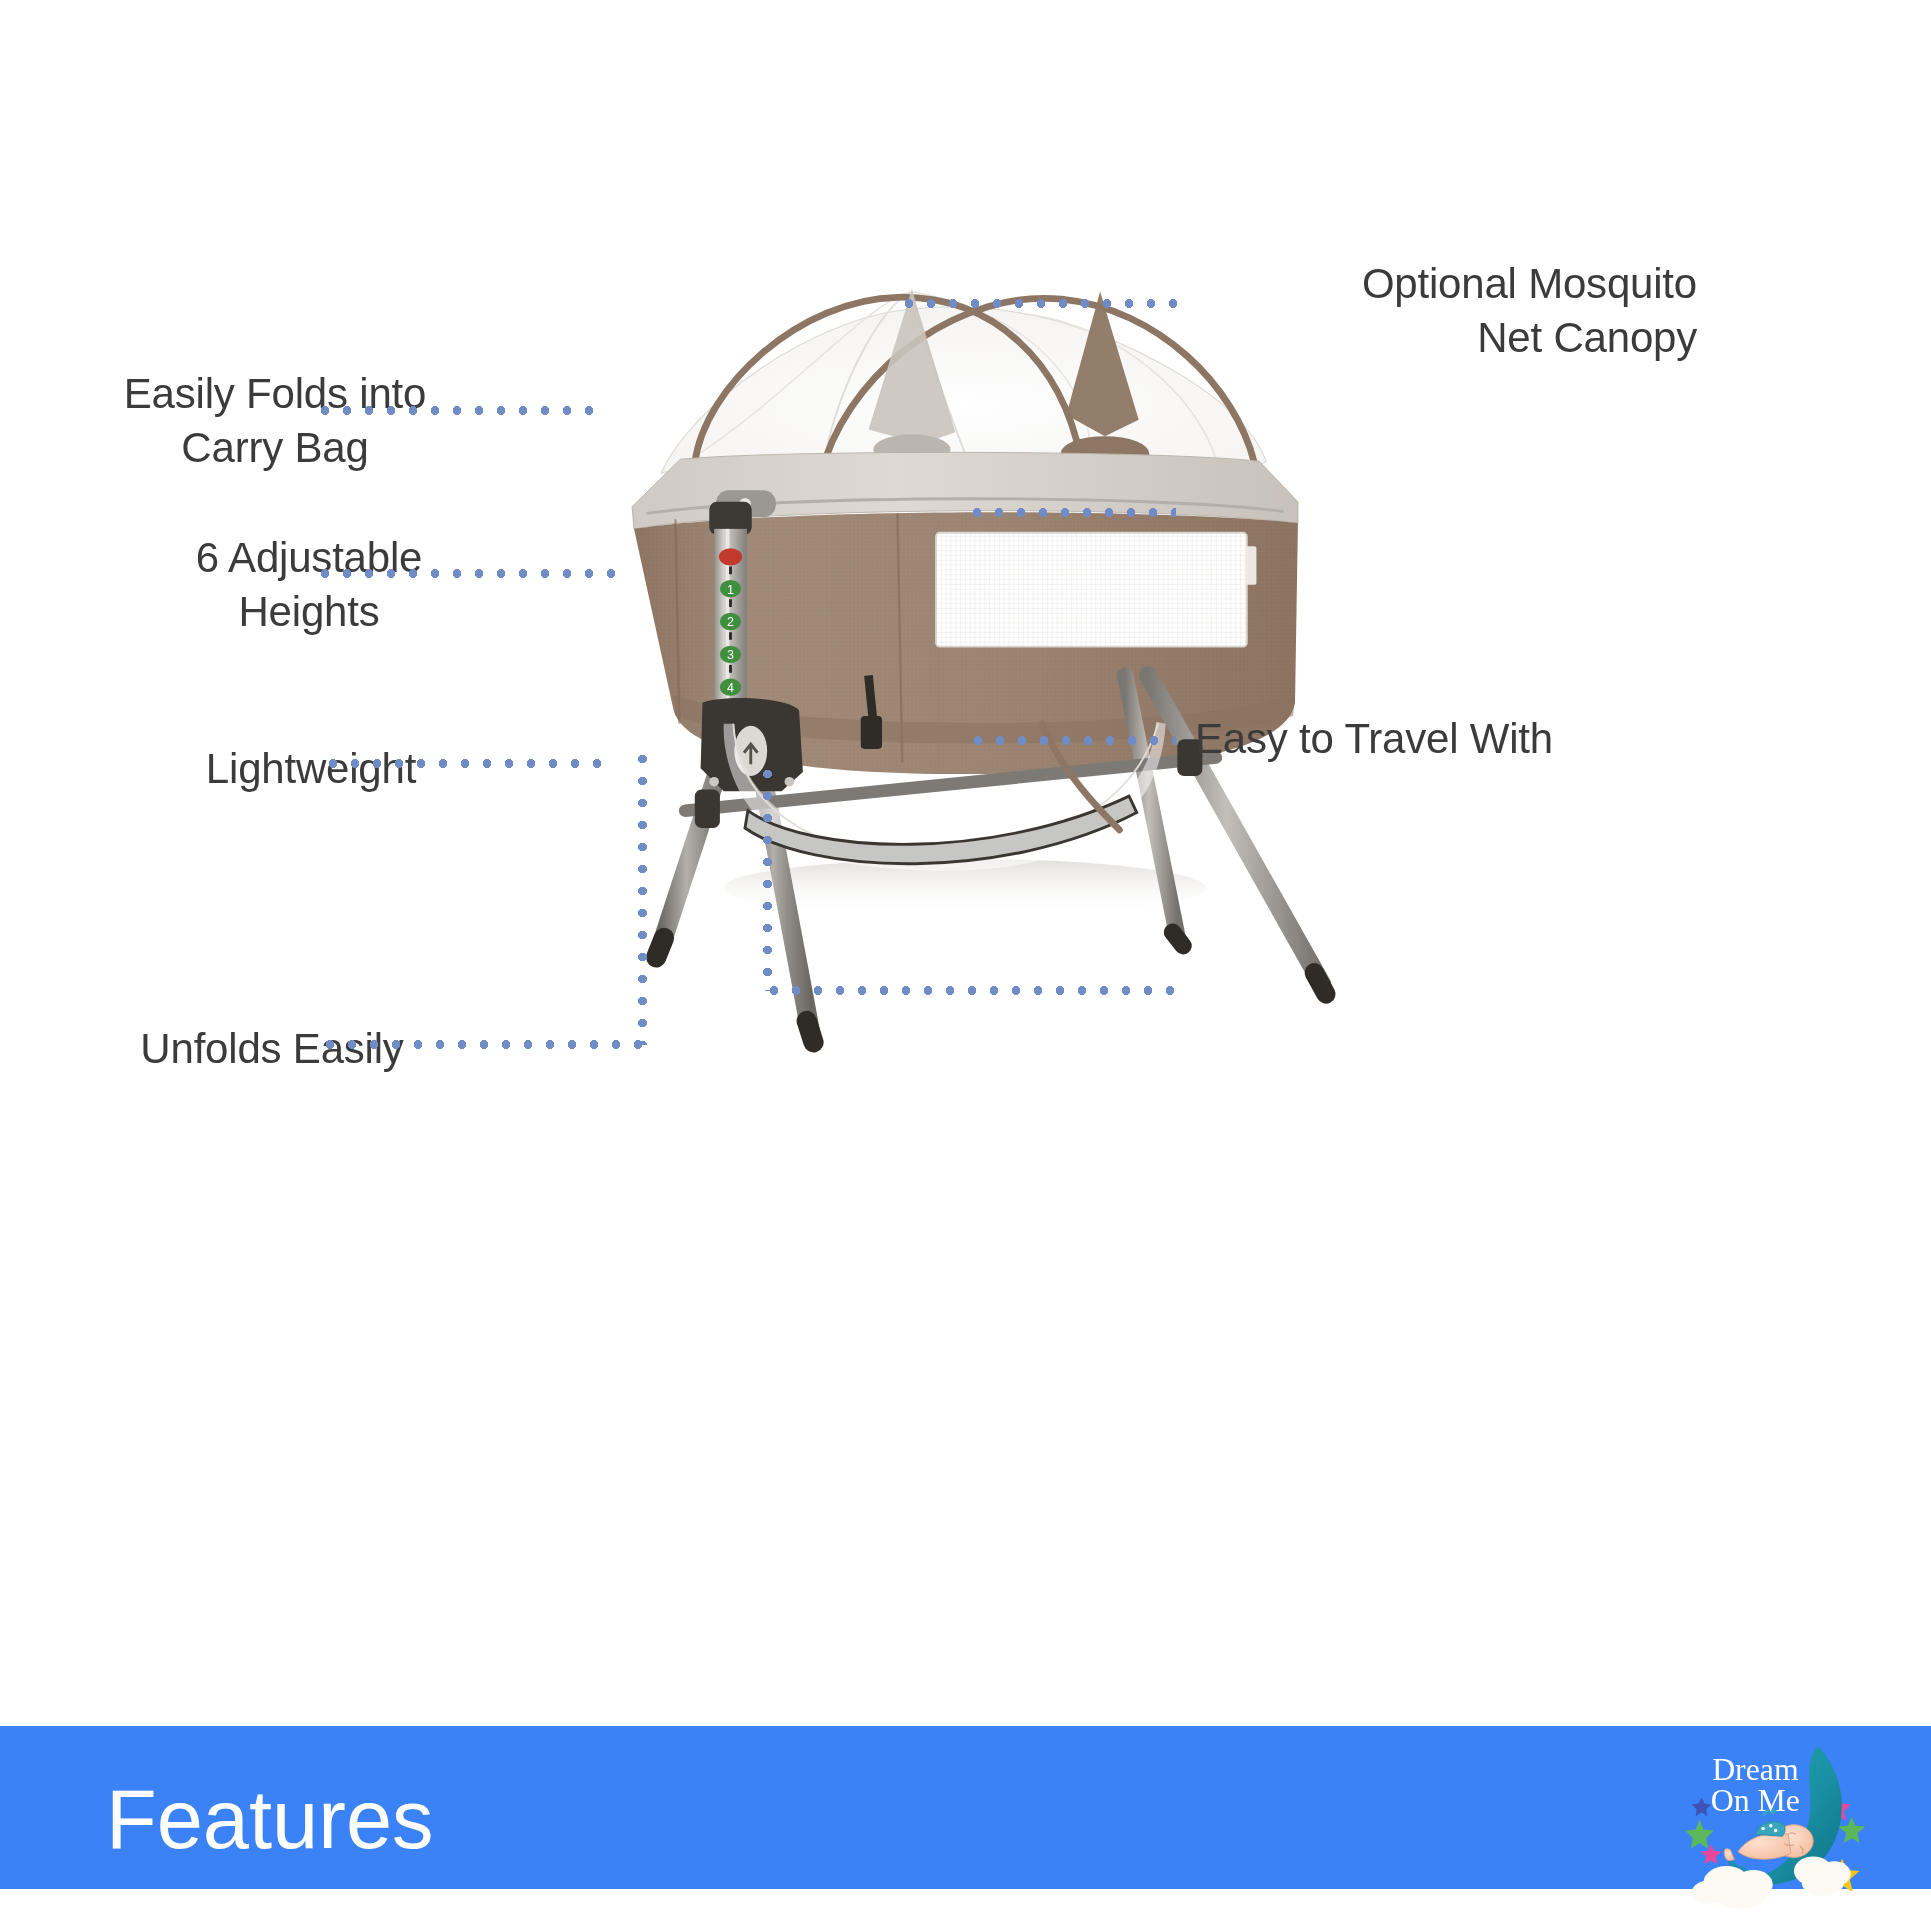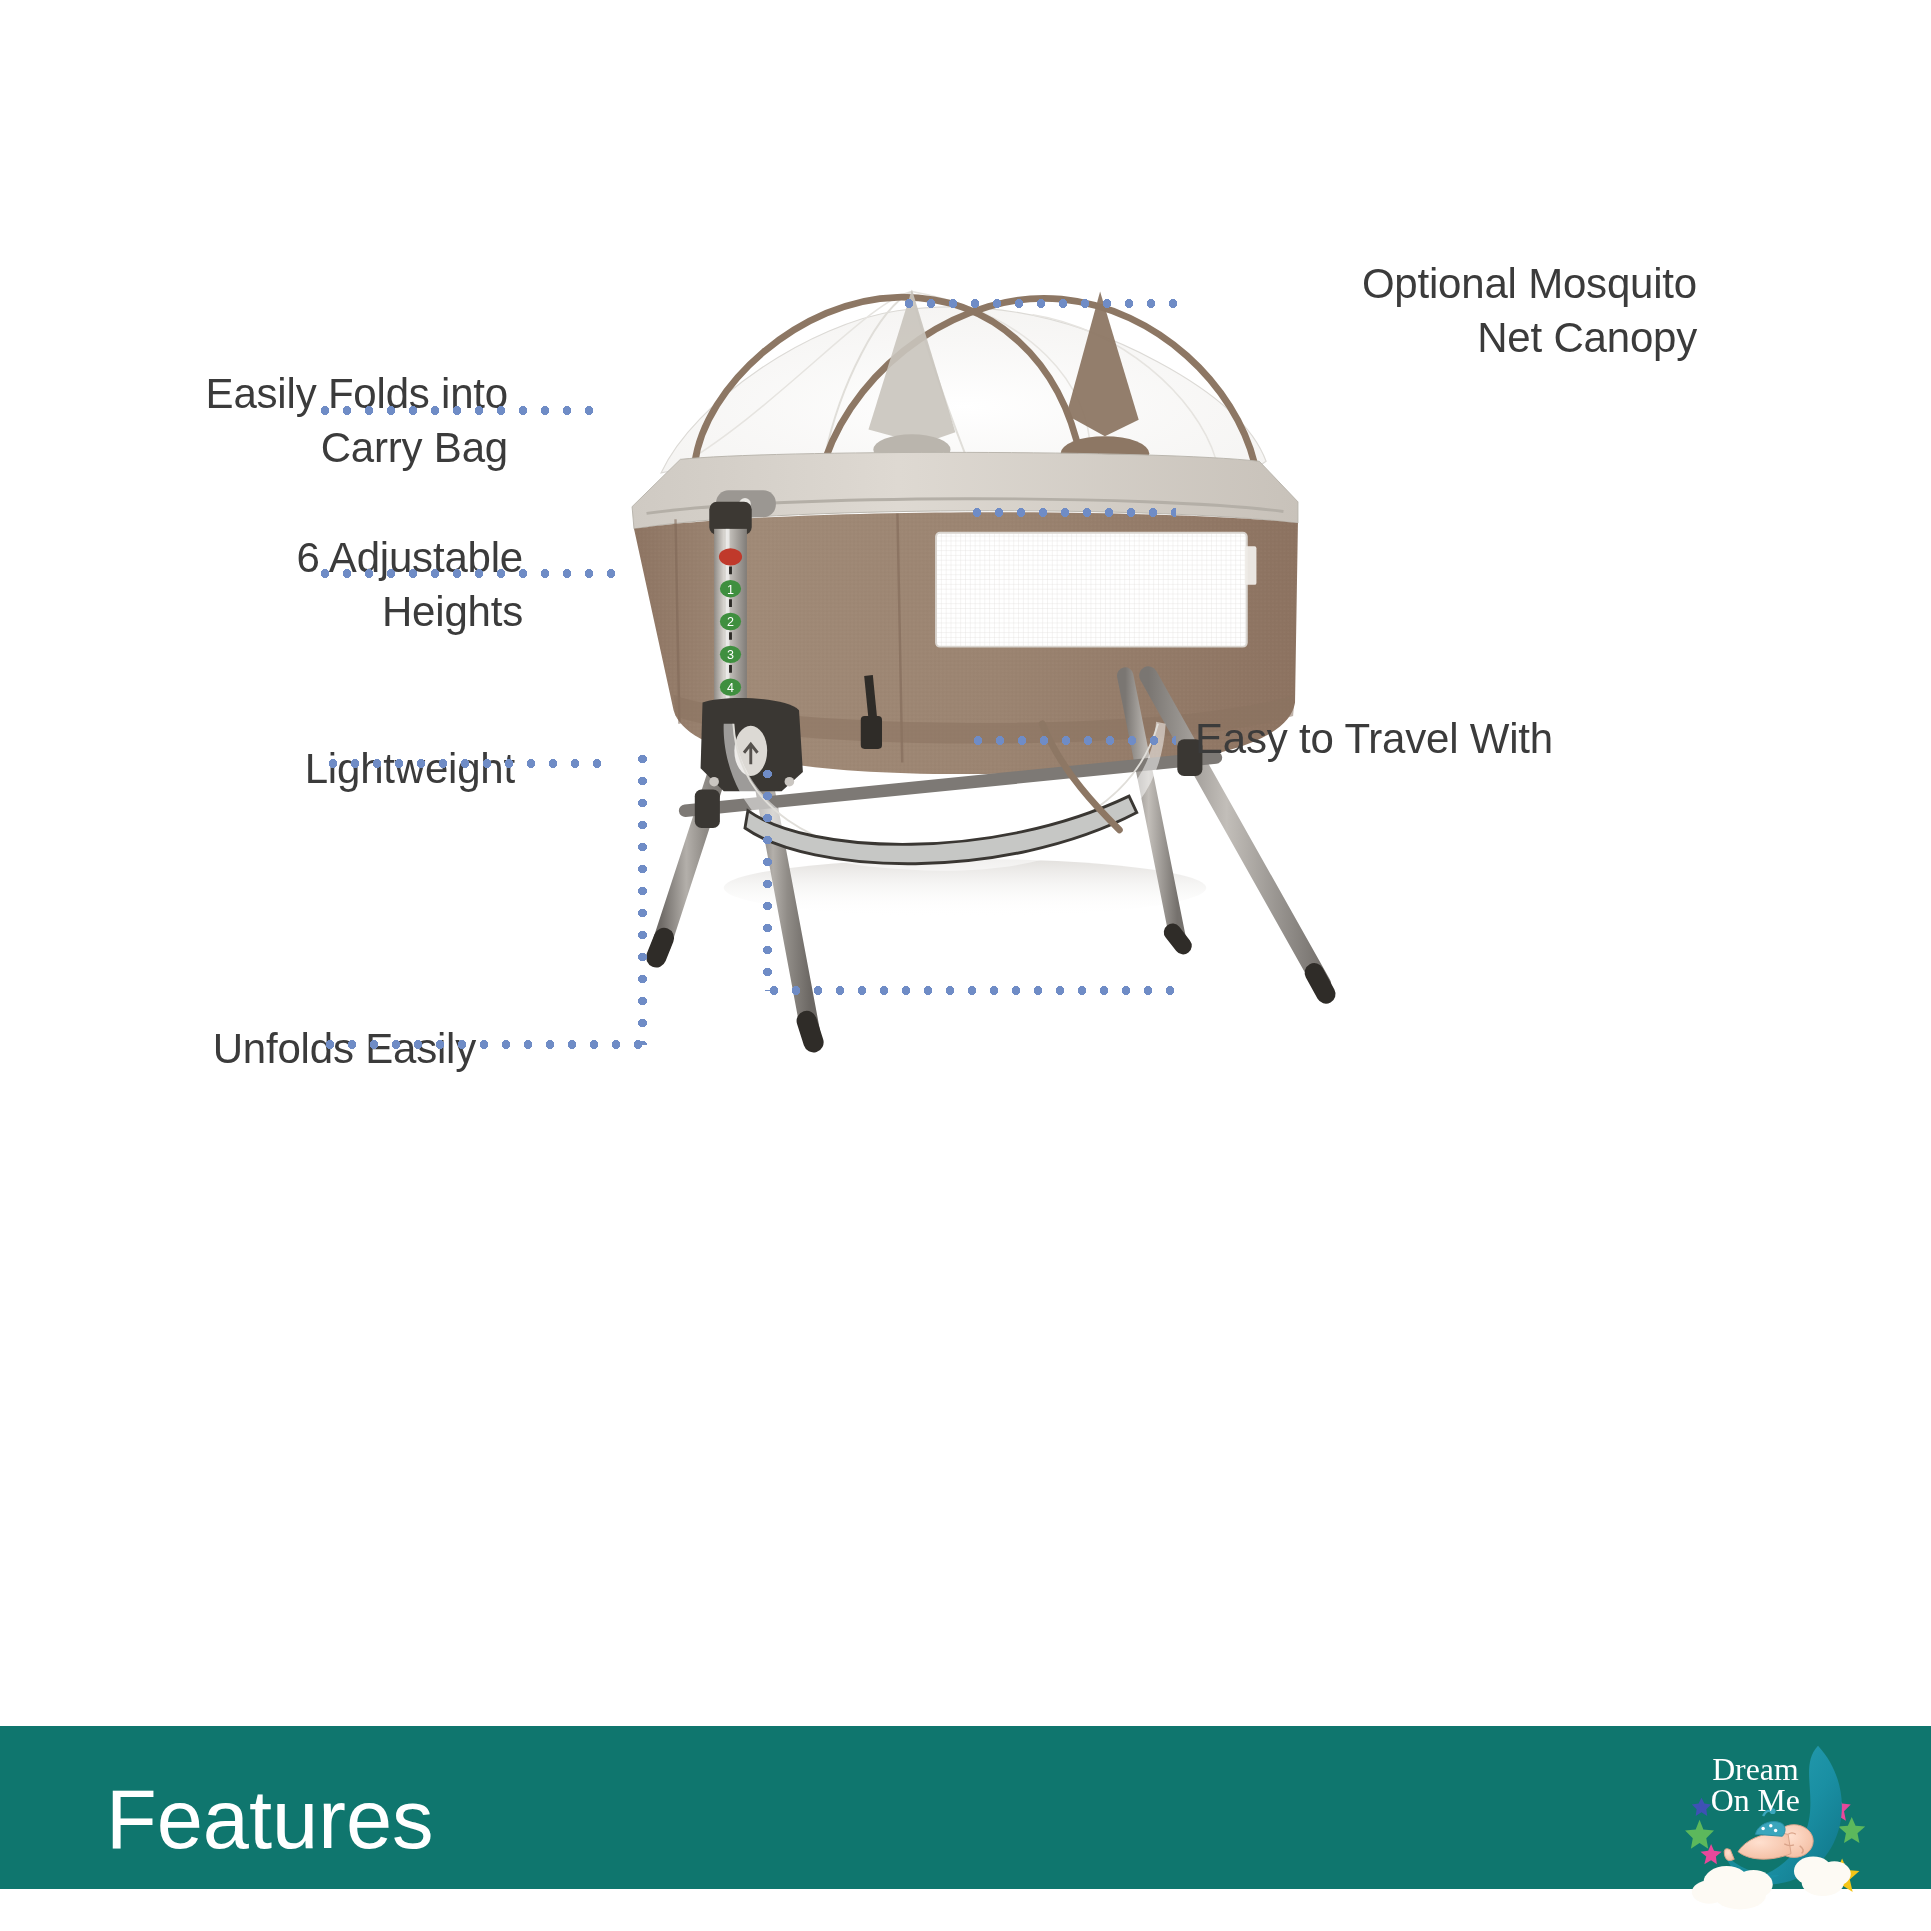--- a/index.html
+++ b/index.html
@@ -16,42 +16,42 @@
   .label{
     position:absolute;
     color:#3b3b3b;
     font-size:42px;
     line-height:1.28;
     font-weight:400;
     letter-spacing:-0.2px;
     white-space:pre-line;
   }
   .label.r{text-align:left;}
-  .label.l{text-align:right;margin-left:11px;}
+  .label.l{text-align:center;}
 
   
   .dots-h{
     position:absolute;height:8.7px;
     background-image:radial-gradient(circle closest-side, #6f8cc6 99%, rgba(0,0,0,0) 100%);
     background-size:22px 8.7px;
     background-repeat:repeat-x;
     background-position:0 0;
   }
   .dots-v{
     position:absolute;width:8.7px;
     background-image:radial-gradient(circle closest-side, #6f8cc6 99%, rgba(0,0,0,0) 100%);
     background-size:8.7px 22px;
     background-repeat:repeat-y;
     background-position:0 0;
   }
 
   
   #footer{
     position:absolute;left:0;top:1726px;width:1931px;height:163px;
-    background:#0f766e;
+    background:#3b82f6;
   }
   #footer-title{
     position:absolute;left:106px;top:46px;
     color:#ffffff;font-size:83px;font-weight:400;letter-spacing:0px;
   }
   #logo{position:absolute;right:53px;top:11.6px;width:198px;height:183px;}
 
   
   #product{position:absolute;left:579px;top:270px;width:772px;height:869px;}
 </style>

